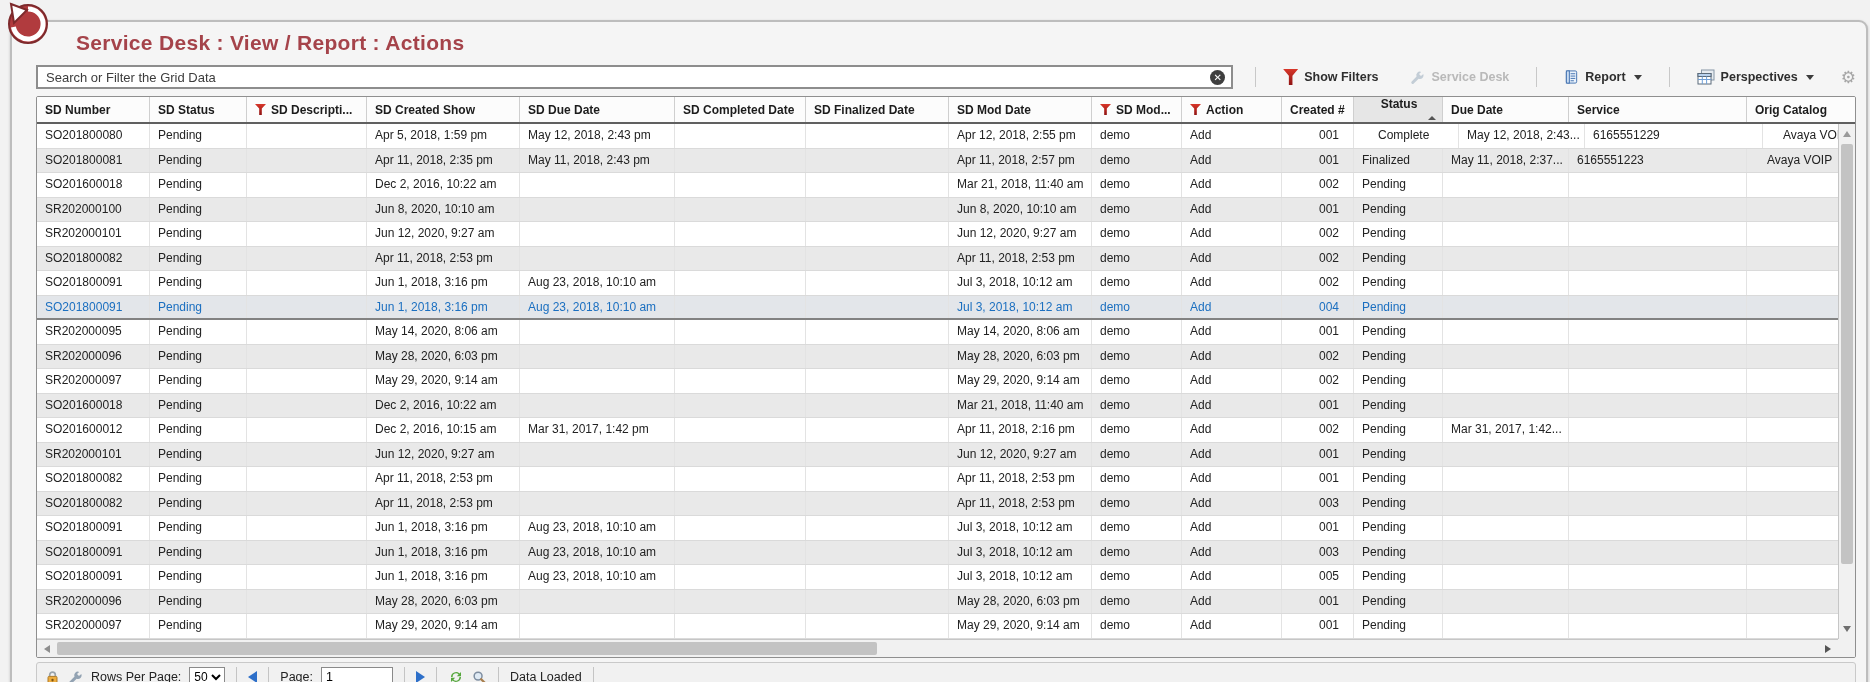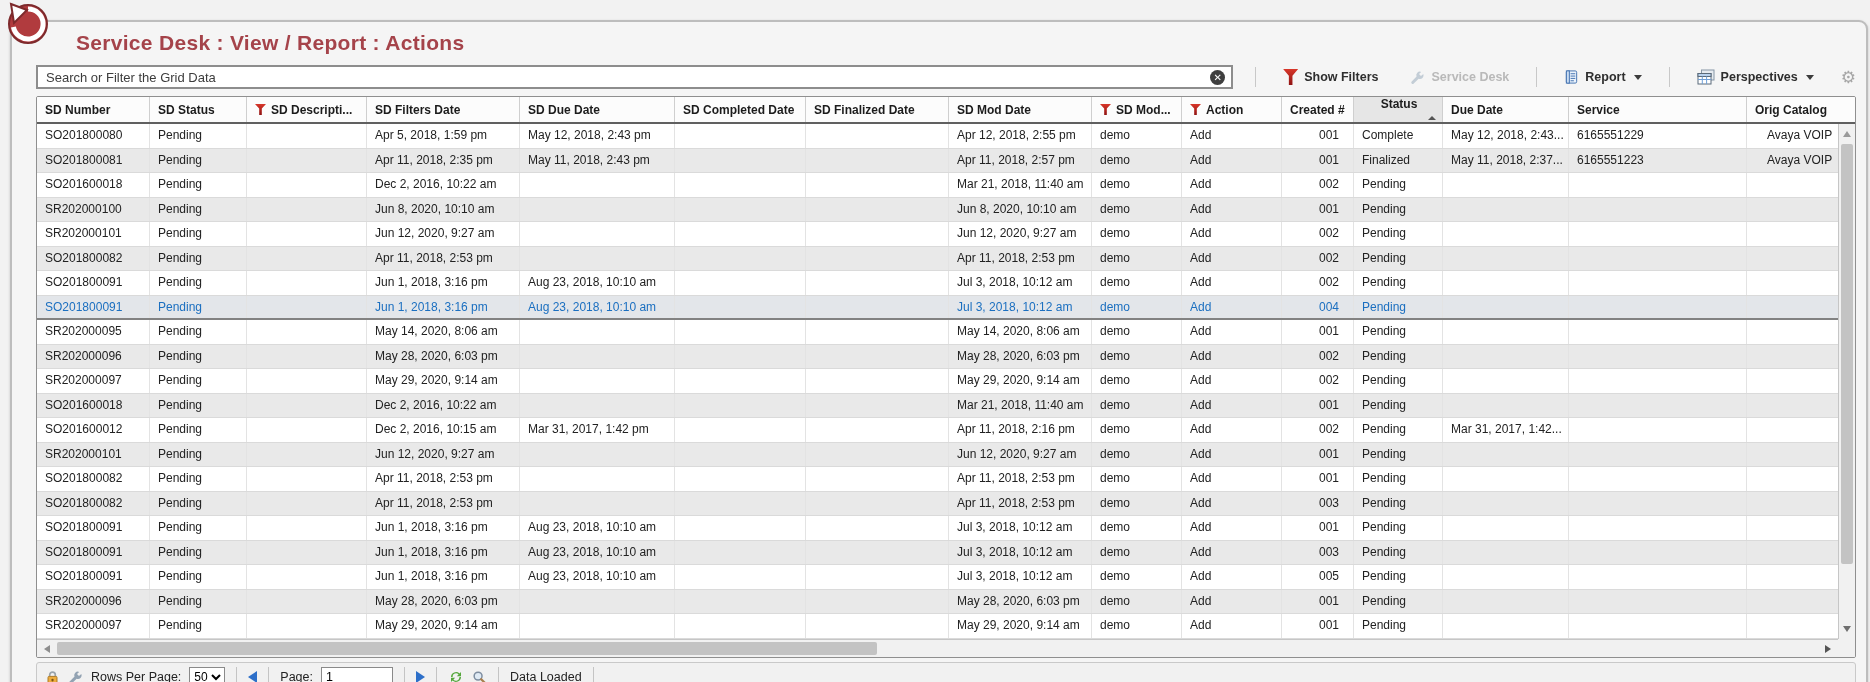--- a/index.html
+++ b/index.html
@@ -129,21 +129,21 @@
             <span>SD Number</span>
           </div>
           <div class="th" style="width: 97px;">
             <span>SD Status</span>
           </div>
           <div class="th" style="width: 120px;">
             <span class="funnel"></span>
             <span>SD Descripti...</span>
           </div>
           <div class="th" style="width: 153px;">
-            <span>SD Filters Date</span>
+            <span>SD Created Show</span>
           </div>
           <div class="th" style="width: 155px;">
             <span>SD Due Date</span>
           </div>
           <div class="th" style="width: 131px;">
             <span>SD Completed Date</span>
           </div>
           <div class="th" style="width: 143px;">
             <span>SD Finalized Date</span>
           </div>
@@ -184,21 +184,21 @@
             <div class="td" style="width: 97px;">Pending</div>
             <div class="td" style="width: 120px;"></div>
             <div class="td" style="width: 153px;">Apr 5, 2018, 1:59 pm</div>
             <div class="td" style="width: 155px;">May 12, 2018, 2:43 pm</div>
             <div class="td" style="width: 131px;"></div>
             <div class="td" style="width: 143px;"></div>
             <div class="td" style="width: 143px;">Apr 12, 2018, 2:55 pm</div>
             <div class="td" style="width: 90px;">demo</div>
             <div class="td" style="width: 100px;">Add</div>
             <div class="td right" style="width: 72px;">001</div>
-            <div class="td" style="width: 89px;">Complete</div>
+            <div class="td" style="width: 89px; margin-left: 16px;">Complete</div>
             <div class="td" style="width: 126px;">May 12, 2018, 2:43...</div>
             <div class="td" style="width: 178px;">6165551229</div>
             <div class="td" style="width: 95px;">Avaya VOIP</div>
           </div>
           <div class="tr stripe">
             <div class="td" style="width: 113px;">SO201800081</div>
             <div class="td" style="width: 97px;">Pending</div>
             <div class="td" style="width: 120px;"></div>
             <div class="td" style="width: 153px;">Apr 11, 2018, 2:35 pm</div>
             <div class="td" style="width: 155px;">May 11, 2018, 2:43 pm</div>

